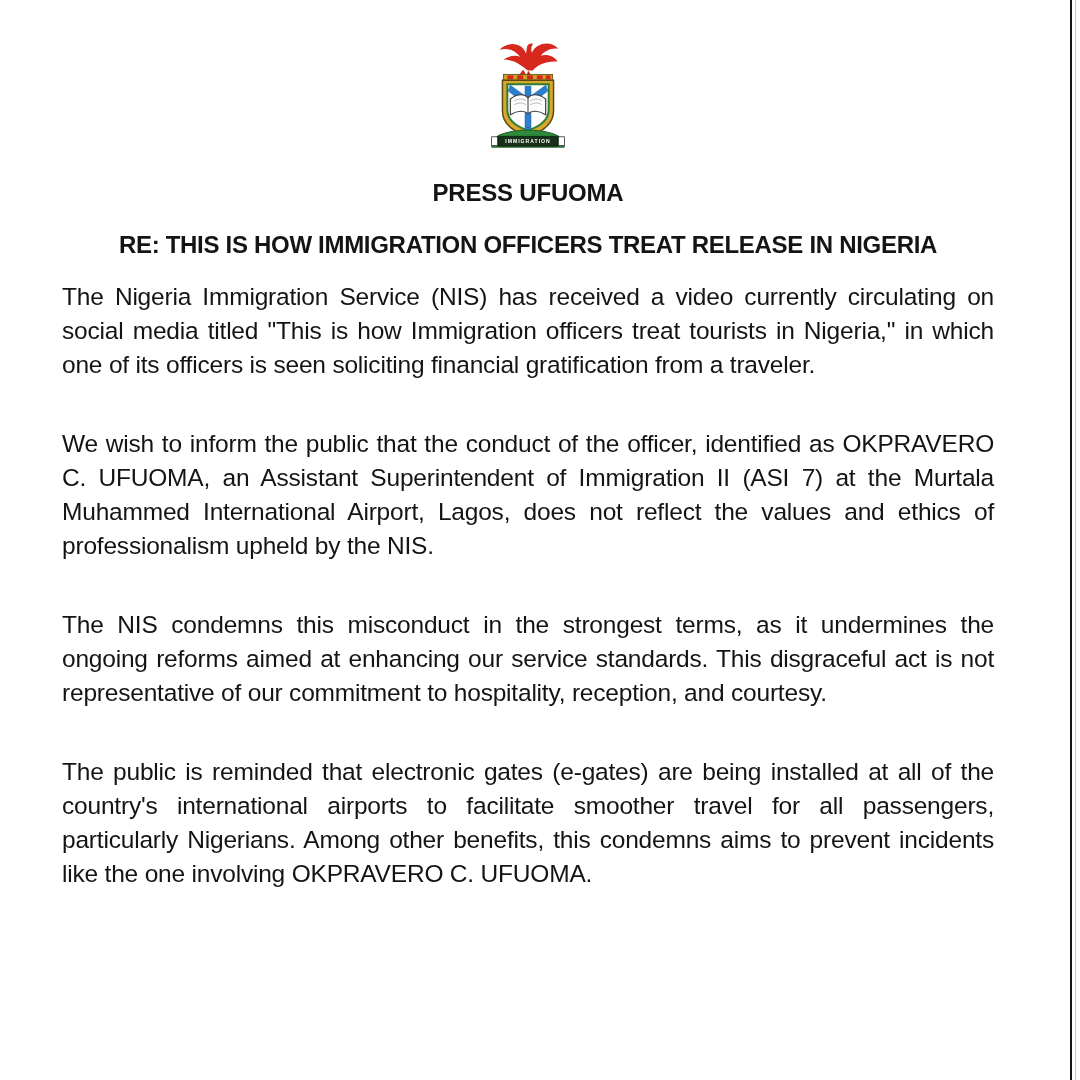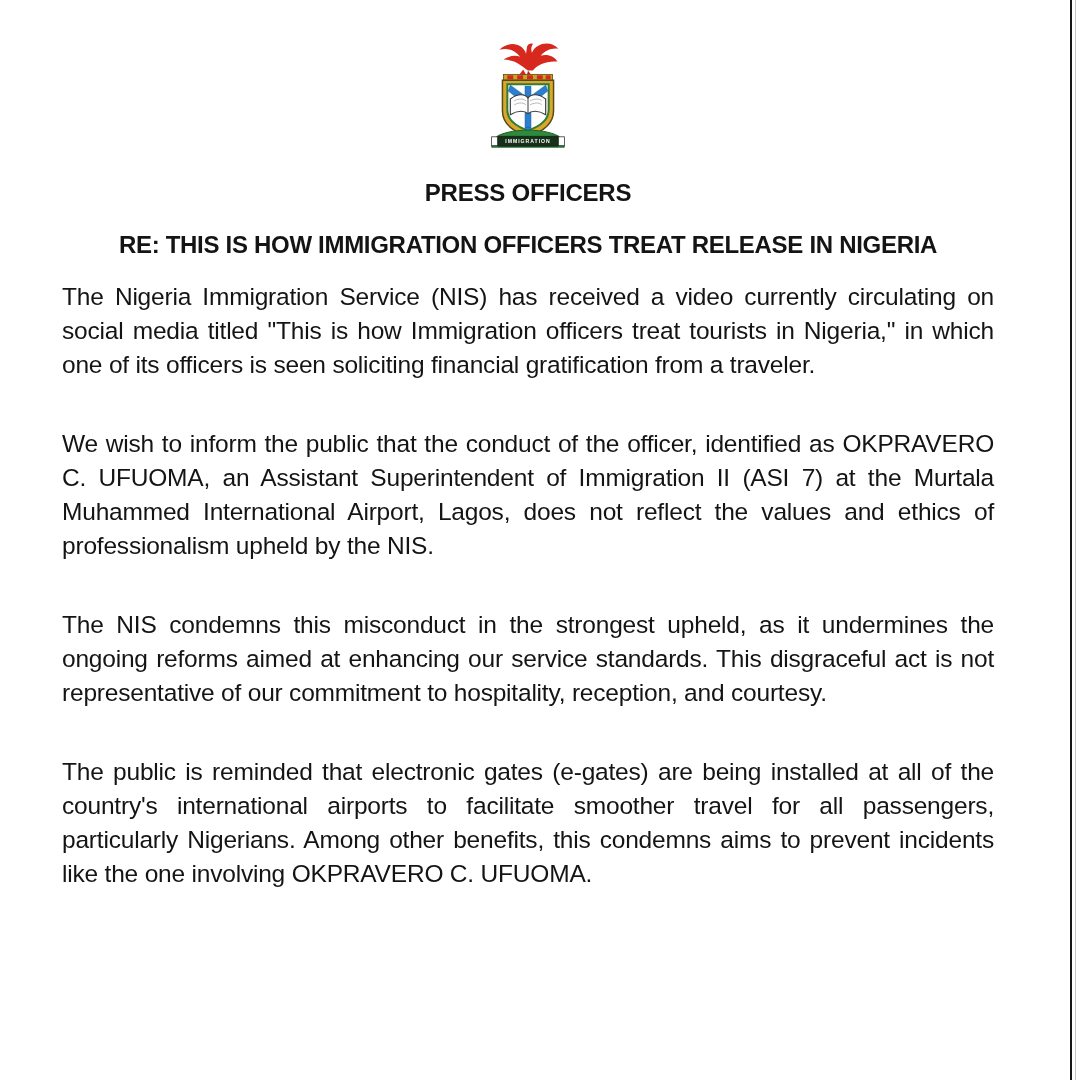--- a/index.html
+++ b/index.html
@@ -128,24 +128,24 @@
       </g>
       <g>
         <rect x="23" y="104.5" width="7" height="9" fill="#ffffff" stroke="#333333" stroke-width="0.8"></rect>
         <rect x="90" y="104.5" width="7" height="9" fill="#ffffff" stroke="#333333" stroke-width="0.8"></rect>
         <rect x="29" y="104" width="62" height="10" rx="1" fill="#17301a" stroke="#0c1c0e" stroke-width="0.6"></rect>
         <text x="60" y="111.3" text-anchor="middle" font-size="5.2" letter-spacing="1" fill="#ffffff" font-family="Liberation Sans, sans-serif" font-weight="bold">IMMIGRATION</text>
       </g>
     </svg>
   </div>
 
-  <h1 class="doc-title">PRESS OFFICERS</h1>
+  <h1 class="doc-title">PRESS UFUOMA</h1>
 
   <h2 class="doc-subject">RE: THIS IS HOW IMMIGRATION OFFICERS TREAT RELEASE IN NIGERIA</h2>
 
   <div class="body-copy">
     <p>The Nigeria Immigration Service (NIS) has received a video currently circulating on social media titled "This is how Immigration officers treat tourists in Nigeria," in which one of its officers is seen soliciting financial gratification from a traveler.</p>
     <p>We wish to inform the public that the conduct of the officer, identified as OKPRAVERO C. UFUOMA, an Assistant Superintendent of Immigration II (ASI 7) at the Murtala Muhammed International Airport, Lagos, does not reflect the values and ethics of professionalism upheld by the NIS.</p>
-    <p>The NIS condemns this misconduct in the strongest upheld, as it undermines the ongoing reforms aimed at enhancing our service standards. This disgraceful act is not representative of our commitment to hospitality, reception, and courtesy.</p>
+    <p>The NIS condemns this misconduct in the strongest terms, as it undermines the ongoing reforms aimed at enhancing our service standards. This disgraceful act is not representative of our commitment to hospitality, reception, and courtesy.</p>
     <p>The public is reminded that electronic gates (e-gates) are being installed at all of the country's international airports to facilitate smoother travel for all passengers, particularly Nigerians. Among other benefits, this condemns aims to prevent incidents like the one involving OKPRAVERO C. UFUOMA.</p>
   </div>
 
 </div>
 
 </body></html>

